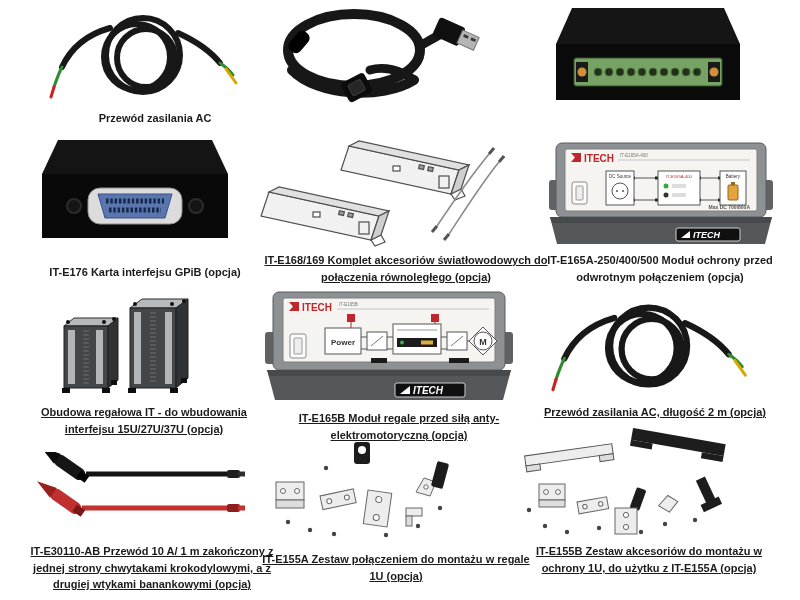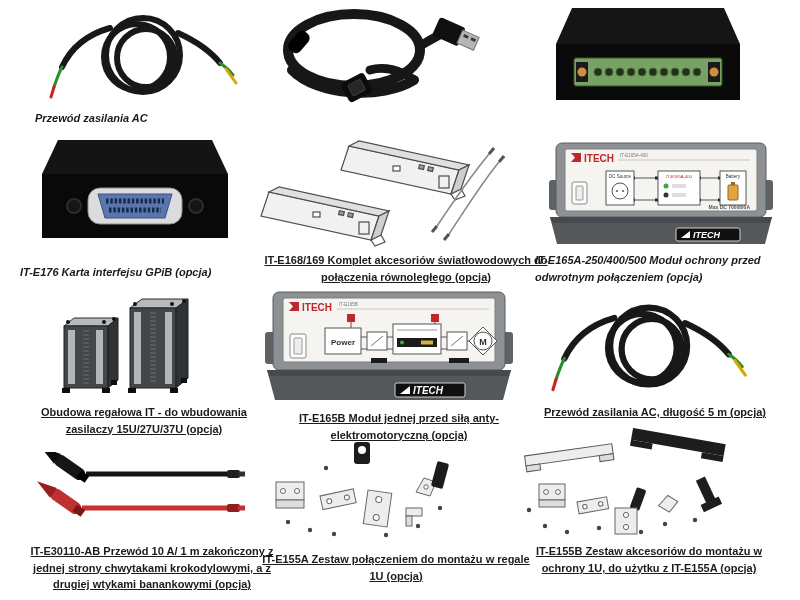--- a/index.html
+++ b/index.html
@@ -1,21 +1,21 @@
 <!DOCTYPE html>
 <html><head>
 <meta charset="utf-8">
 <style>
   html,body{margin:0;padding:0;background:#ffffff;}
   .page{position:relative;width:800px;height:600px;background:#ffffff;
         font-family:"Liberation Sans",sans-serif;overflow:hidden;}
   .img{position:absolute;}
   .img svg{width:100%;height:100%;display:block;}
   .cap{position:absolute;font-size:11px;font-weight:bold;color:#1b1b1b;line-height:1.5;}
-  .c{font-style:italic;}
+  .c{text-align:center;}
   .l{text-align:center;text-decoration:underline;}
 </style>
 </head>
 <body>
 
 <div class="page">
 
   <div class="img" style="left:40px;top:5px;width:200px;height:100px">
     <svg viewBox="0 0 200 100">
       <g fill="none" stroke="#181818" stroke-width="6" stroke-linecap="round">
@@ -221,21 +221,21 @@
         <line x1="105" y1="20" x2="105" y2="92" stroke="#585b5e" stroke-width="6" stroke-dasharray="2 2"></line>
         <circle cx="87" cy="12" r="2" fill="#111111"></circle>
           <circle cx="124" cy="12" r="2" fill="#111111"></circle>
           <circle cx="136" cy="9" r="2" fill="#111111"></circle>
         <rect x="80" y="96" width="8" height="5" fill="#0e0e0e"></rect>
           <rect x="122" y="96" width="8" height="5" fill="#0e0e0e"></rect>
           <rect x="133" y="86" width="6" height="5" fill="#0e0e0e"></rect>
       </g>
     </svg>
   </div>
-  <div class="cap l" style="left:25px;top:404px;width:238px">Obudowa regałowa IT - do wbudowania zasilaczy 15U/27U/37U (opcja)</div>
+  <div class="cap l" style="left:25px;top:404px;width:238px">Obudowa regałowa IT - do wbudowania interfejsu 15U/27U/37U (opcja)</div>
 
   <div class="img" style="left:263px;top:288px;width:252px;height:114px">
     <svg viewBox="0 0 252 114">
       <rect x="2" y="44" width="12" height="32" rx="3" fill="#606366"></rect>
       <rect x="238" y="44" width="12" height="32" rx="3" fill="#606366"></rect>
       <rect x="10" y="4" width="232" height="78" rx="6" fill="#8e9194" stroke="#595c5f"></rect>
       <rect x="20" y="10" width="212" height="64" rx="2" fill="#f5f4f0" stroke="#7c7e80"></rect>
       <g>
         <polygon points="26,14 36,14 36,23 26,23 30,18.5" fill="#c0272d"></polygon>
         <text x="39" y="23" font-size="10" font-weight="bold" fill="#c0272d">ITECH</text>
@@ -283,40 +283,40 @@
       <rect x="186" y="70" width="20" height="5" fill="#1a1a1a"></rect>
       <polygon points="4,82 248,82 240,112 12,112" fill="#55585b"></polygon>
       <polygon points="4,82 248,82 246,88 6,88" fill="#474a4d"></polygon>
       <g>
         <rect x="132" y="95" width="70" height="14" rx="2" fill="#101010" stroke="#cfcfcf"></rect>
         <polygon points="137,106 147,98 147,106" fill="#ffffff"></polygon>
         <text x="150" y="106" font-size="10" font-weight="bold" font-style="italic" fill="#ffffff">ITECH</text>
       </g>
     </svg>
   </div>
-  <div class="cap l" style="left:265px;top:410px;width:268px">IT-E165B Moduł jednej przed siłą anty-elektromotoryczną (opcja)</div>
+  <div class="cap l" style="left:265px;top:410px;width:268px">IT-E165B Moduł regale przed siłą anty-elektromotoryczną (opcja)</div>
 
   <div class="img" style="left:528px;top:294px;width:235px;height:104px">
     <svg viewBox="0 0 200 100">
       <g fill="none" stroke="#181818" stroke-width="6" stroke-linecap="round">
         <circle cx="103" cy="50" r="37"></circle>
         <circle cx="97" cy="52" r="33"></circle>
         <circle cx="106" cy="53" r="29"></circle>
         <path d="M70 23 C45 30 30 45 22 62"></path>
         <path d="M138 28 C160 38 172 48 180 58"></path>
       </g>
       <g stroke-width="3" fill="none" stroke-linecap="round">
         <path d="M22 62 C18 70 16 76 14 82" stroke="#2e8b2e"></path>
         <path d="M14 82 L11 92" stroke="#cc2222"></path>
         <path d="M180 58 C186 62 190 66 193 70" stroke="#2e8b2e"></path>
         <path d="M186 64 L196 78" stroke="#d9a800"></path>
       </g>
     </svg>
   </div>
-  <div class="cap l" style="left:535px;top:404px;width:240px">Przewód zasilania AC, długość 5 m (opcja)</div>
+  <div class="cap l" style="left:535px;top:404px;width:240px">Przewód zasilania AC, długość 2 m (opcja)</div>
 
   <div class="img" style="left:18px;top:452px;width:232px;height:88px">
     <svg viewBox="0 0 232 88">
       <g>
         <line x1="68" y1="22" x2="210" y2="22" stroke="#141414" stroke-width="5"></line>
         <rect x="209" y="18" width="13" height="8" rx="2" fill="#1f1f1f"></rect>
         <rect x="220" y="19.5" width="7" height="5" fill="#2e2e2e"></rect>
         <g transform="rotate(35 64 24)">
           <rect x="32" y="18" width="34" height="12" rx="5" fill="#161616"></rect>
           <polygon points="14,24 34,18 34,30" fill="#0c0c0c"></polygon>

